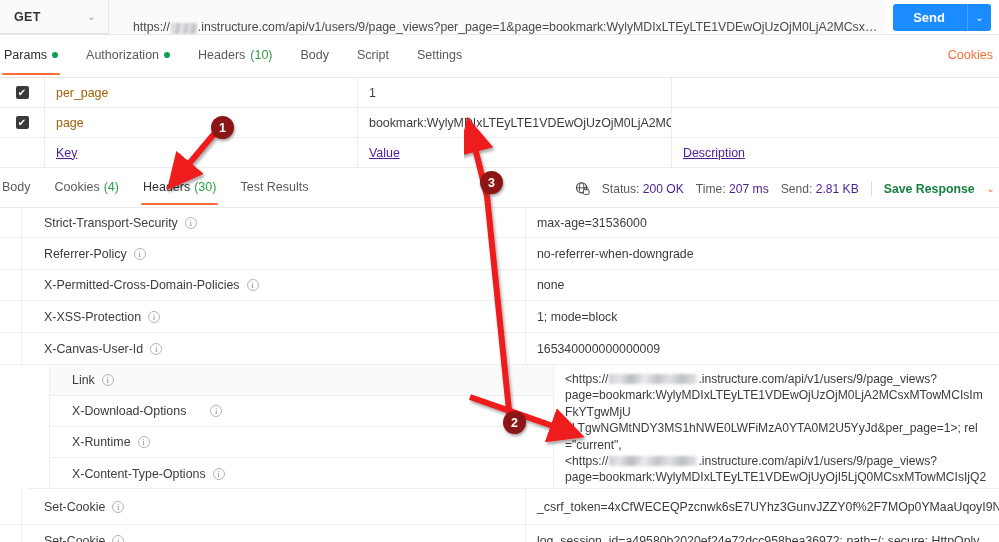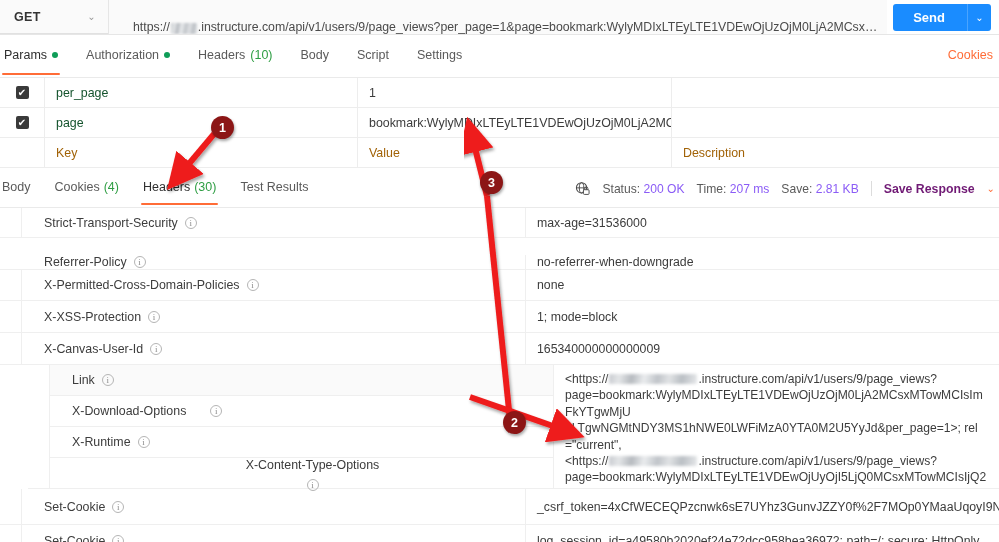--- a/index.html
+++ b/index.html
@@ -83,50 +83,50 @@
     display: flex; height: 30px; align-items: center;
     border-bottom: 1px solid #ededed;
   }
   .pcb { width: 44px; display: flex; align-items: center; justify-content: center; }
   .cbox {
     width: 13px; height: 13px; border-radius: 2px; background: #3a3a3a;
     display: flex; align-items: center; justify-content: center;
     color: #fff; font-size: 10px; line-height: 1; cursor: pointer;
   }
   .cbox.empty { background: transparent; }
-  .pkey { width: 313px; padding-left: 0px; font-size: 12.4px; color: #14532d;
+  .pkey { width: 313px; padding-left: 0px; font-size: 12.4px; color: #a16207;
           border-left: 1px solid #ededed; height: 100%; display:flex; align-items:center; padding-left:11px; }
   .pval { width: 314px; font-size: 12.4px; color: #3c3c3c;
           border-left: 1px solid #ededed; height:100%; display:flex; align-items:center; padding-left:11px;
           overflow:hidden; white-space:nowrap; }
   .pdesc { flex: 1; font-size: 12.4px; color: #3c3c3c;
           border-left: 1px solid #ededed; height:100%; display:flex; align-items:center; padding-left:11px; }
-  .ph { color: #a16207; }
+  .ph { color: #4c1d95; text-decoration: underline; }
 
   
   .res-tabs {
     position: absolute; left: 0; top: 169px; width: 999px; height: 39px;
     display: flex; align-items: flex-start; padding-top: 11px;
     border-bottom: 1px solid #eaeaea; background: #fff;
   }
   .restab {
     position: relative; display: flex; align-items: center; gap: 4px;
     padding: 0 12px 11px 12px; font-size: 12.5px; color: #5a5a5a; cursor: pointer; white-space: nowrap;
   }
   .restab:first-child { padding-left: 2px; }
   .restab.active { color: #2f2f2f; }
   .restab.active::after {
     content: ""; position: absolute; left: 10px; right: 10px; bottom: 0;
     height: 2.5px; background: #ff6c37; border-radius: 2px;
   }
   .meta { margin-left: auto; display: flex; align-items: center; gap: 12px;
           padding: 1px 4px 11px 0; font-size: 12.1px; color: #5a5a5a; white-space: nowrap; }
-  .meta .val { color: #8b5cf6; }
+  .meta .val { color: #4c1d95; }
   .meta .sep { width: 1px; height: 15px; background: #dcdcdc; }
-  .save-resp { color: #701a75; font-weight: bold; font-size: 12.3px; cursor: pointer; }
+  .save-resp { color: #15803d; font-weight: bold; font-size: 12.3px; cursor: pointer; }
   .save-caret { color: #ff6c37; font-size: 10px; }
 
   
   .headers { position: absolute; left: 0; top: 208px; width: 999px; height: 334px; overflow: hidden; }
   .hrow { display: flex; border-bottom: 1px solid #efefef; }
   .hgut { width: 22px; border-right: 1px solid #efefef; }
   .hname {
     width: 504px; display: flex; align-items: center; gap: 7px;
     padding: 0 0 0 22px; font-size: 12.4px; color: #3c3c3c;
     border-right: 1px solid #efefef;
@@ -260,41 +260,41 @@
       </span>
       <span>
         <span>Status:</span>
         <span class="val">200 OK</span>
       </span>
       <span>
         <span>Time:</span>
         <span class="val">207 ms</span>
       </span>
       <span>
-        <span>Save:</span>
+        <span>Send:</span>
         <span class="val">2.81 KB</span>
       </span>
       <span class="sep"></span>
       <span class="save-resp">Save Response</span>
       <span class="save-caret">⌄</span>
     </div>
   </div>
 
   <div class="headers">
 
     <div class="hrow" style="height:30px;">
       <div class="hgut"></div>
       <div class="hname">
         <span>Strict-Transport-Security</span>
         <span class="info-i">i</span>
       </div>
       <div class="hval">max-age=31536000</div>
     </div>
 
-    <div class="hrow" style="height:32px;align-items:flex-end;">
+    <div class="hrow" style="height:32px;">
       <div class="hgut"></div>
       <div class="hname">
         <span>Referrer-Policy</span>
         <span class="info-i">i</span>
       </div>
       <div class="hval">no-referrer-when-downgrade</div>
     </div>
 
     <div class="hrow" style="height:31px;">
       <div class="hgut"></div>
@@ -331,21 +331,21 @@
           <span class="info-i">i</span>
         </div>
         <div class="hname" style="height:31px;border-bottom:1px solid #efefef;width:100%;border-right:none;gap:24px;">
           <span>X-Download-Options</span>
           <span class="info-i">i</span>
         </div>
         <div class="hname" style="height:31px;border-bottom:1px solid #efefef;width:100%;border-right:none;">
           <span>X-Runtime</span>
           <span class="info-i">i</span>
         </div>
-        <div class="hname" style="height:31px;width:100%;border-right:none;flex-direction:column;">
+        <div class="hname" style="height:31px;width:100%;border-right:none;">
           <span>X-Content-Type-Options</span>
           <span class="info-i">i</span>
         </div>
       </div>
       <div class="hval linkval">
         <div>
           <span>&lt;https://</span><span class="redact"></span><span>.instructure.com/api/v1/users/9/page_views?</span><br>
           <span>page=bookmark:WylyMDIxLTEyLTE1VDEwOjUzOjM0LjA2MCsxMTowMCIsImFkYTgwMjU</span><br>
           <span>4LTgwNGMtNDY3MS1hNWE0LWFiMzA0YTA0M2U5YyJd&amp;per_page=1&gt;; rel="current",</span><br>
           <span>&lt;https://</span><span class="redact"></span><span>.instructure.com/api/v1/users/9/page_views?</span><br>

